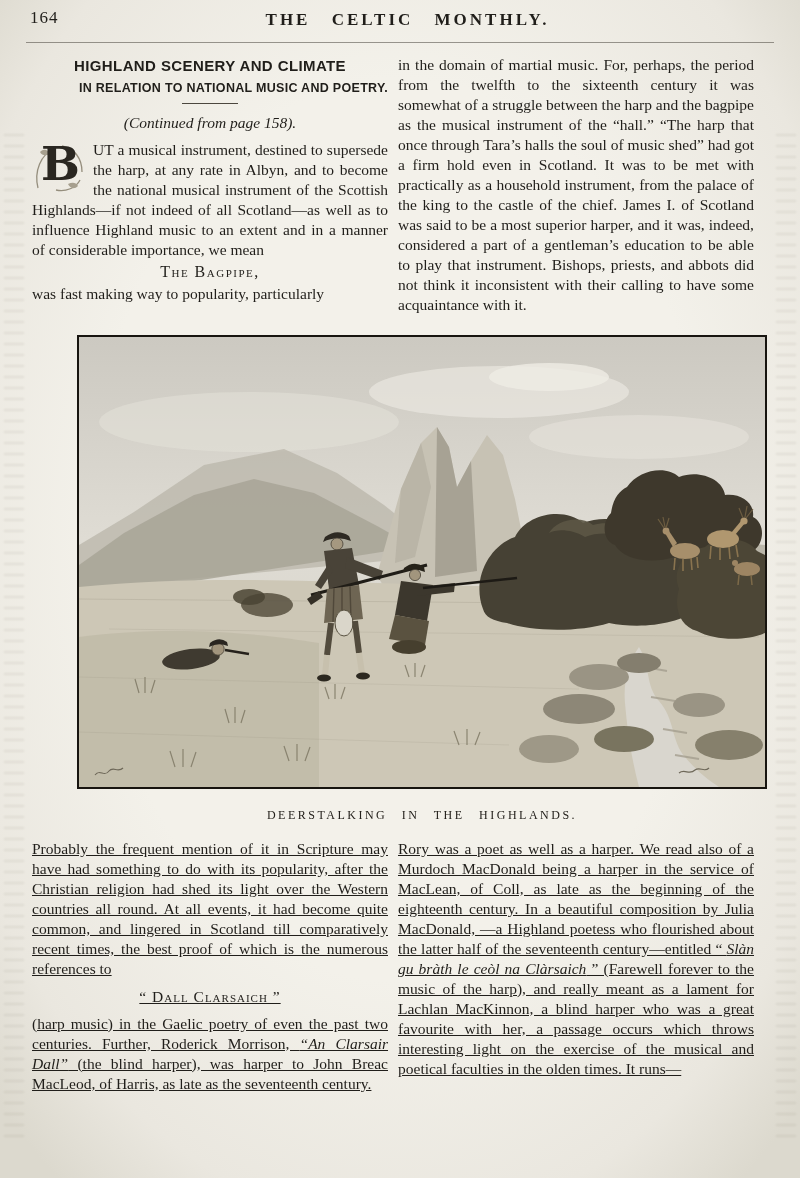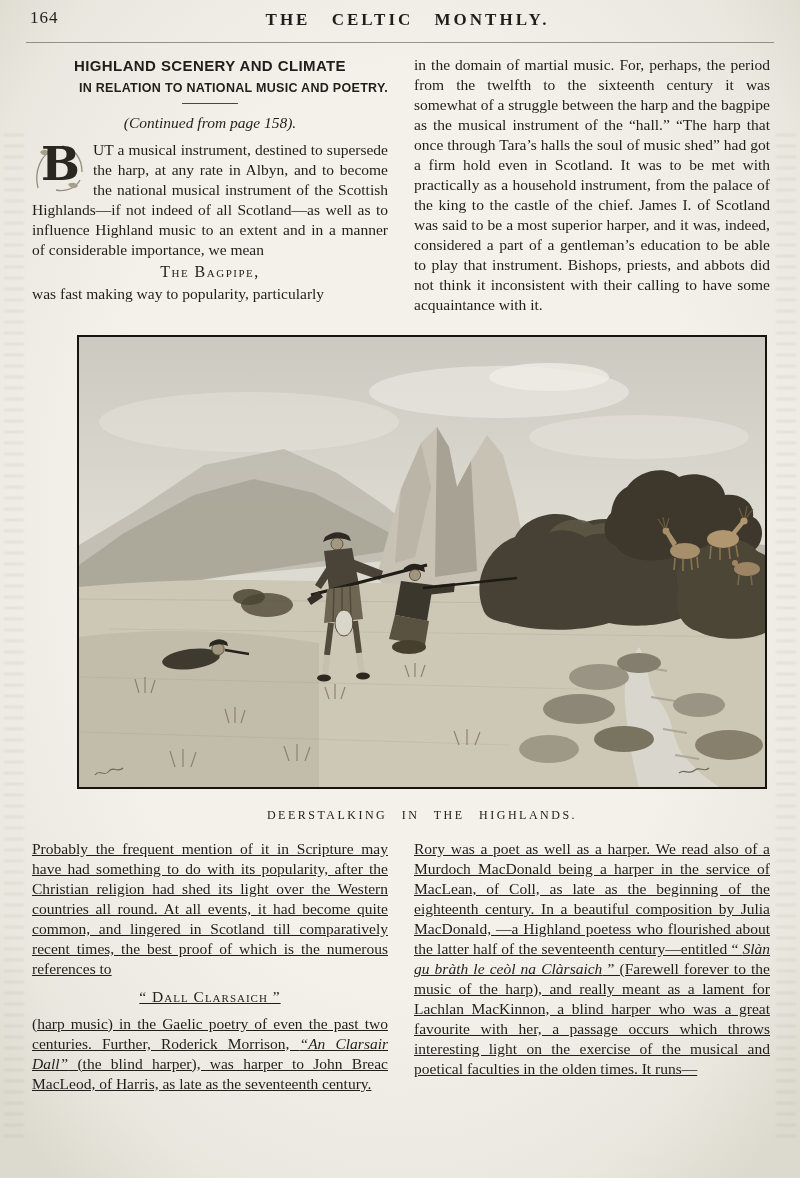--- a/index.html
+++ b/index.html
@@ -8,21 +8,21 @@
     background:radial-gradient(ellipse 560px 820px at 50% 45%, #f3f1ea 55%, #eae7df 85%, #dcd9ce 100%);}
   .bleed{position:absolute;top:130px;bottom:40px;width:20px;opacity:.13;filter:blur(1px);
     background:repeating-linear-gradient(to bottom,transparent 0 4px,#7d7869 4px 6px,transparent 6px 11px);}
   .bleed.left{left:4px;} .bleed.right{right:4px;}
 
   .header{position:relative;padding-top:10px;height:26px;}
   .page-number{position:absolute;left:30px;top:8px;font-size:17px;letter-spacing:1px;}
   .masthead{margin:0;text-align:center;font-size:17px;font-weight:bold;letter-spacing:3px;word-spacing:14px;padding-left:15px;}
   .header-rule{height:0;border-top:1px solid rgba(60,56,48,.5);margin:6px 26px 0;}
 
-  .columns{display:flex;gap:26px;padding:0 30px 0 32px;}
+  .columns{display:flex;gap:10px;padding:0 30px 0 32px;}
   .columns.top{margin-top:12px;}
   .columns.bottom{margin-top:16px;text-decoration:underline;}
   .col{width:356px;flex:0 0 auto;text-align:justify;}
   .body-para{margin:0;font-size:15.5px;line-height:1.29;}
 
   .article-title{margin:2px 0 0;font-family:"Liberation Sans",sans-serif;font-weight:bold;font-size:15px;text-align:center;letter-spacing:.4px;}
   .article-subtitle{margin:7px 0 0;font-family:"Liberation Sans",sans-serif;font-weight:bold;font-size:12.5px;text-align:right;letter-spacing:.3px;}
   .byline{margin-top:9px;text-align:center;font-size:11.5px;letter-spacing:1.5px;}
   .short-rule{width:56px;border-top:1px solid #4c473e;margin:8px auto 0;}
   .continued{margin:10px 0 8px;text-align:center;font-style:italic;font-size:15.5px;}

